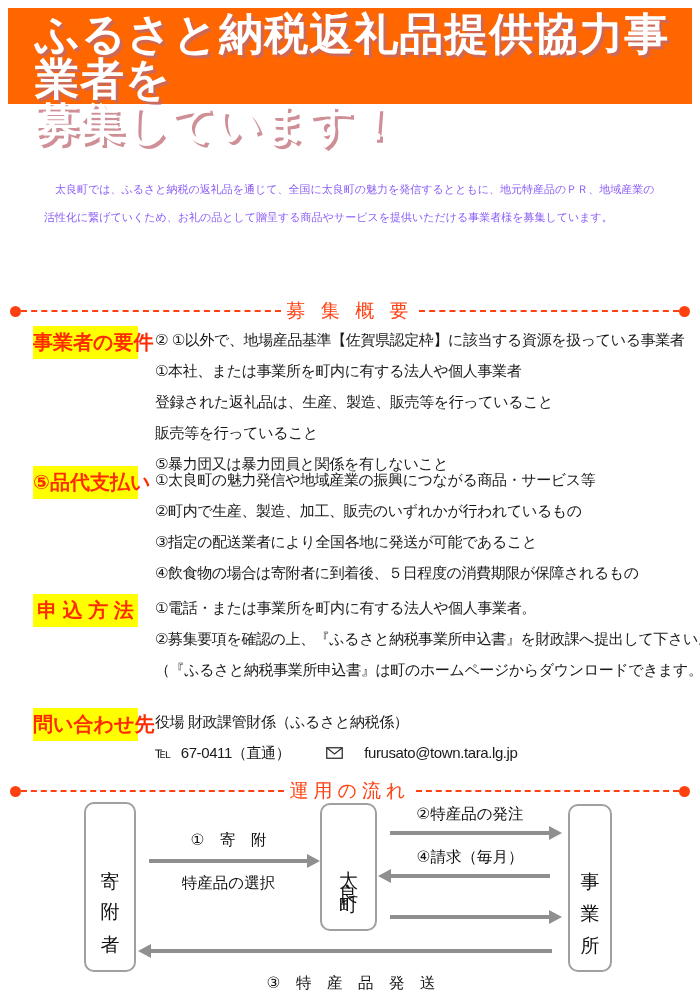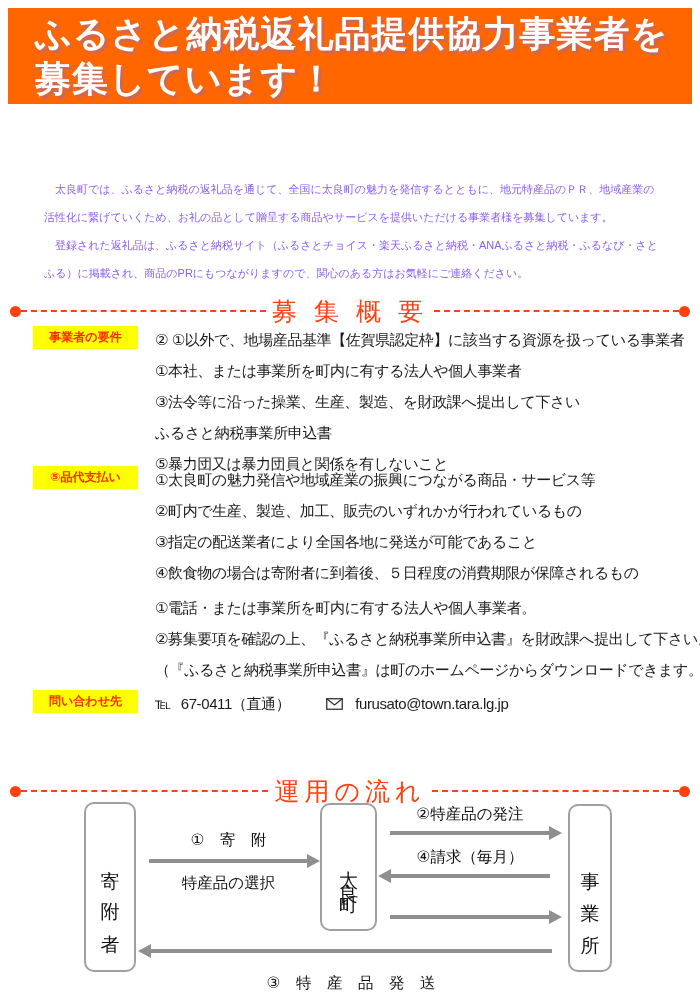--- a/index.html
+++ b/index.html
@@ -14,21 +14,21 @@
   html,body{background:#fff;}
   body{
     width:700px;height:998px;position:relative;overflow:hidden;
     font-family:"Liberation Sans","DejaVu Sans",sans-serif;
     color:#1d1d1d;
   }
   
   .banner{
     position:absolute;top:8px;left:8px;width:684px;height:96px;
     background:var(--banner-bg);
-    color:#fff;font-weight:bold;font-size:36px;line-height:45px;
+    color:#fff;font-weight:bold;font-size:44px;line-height:45px;
     padding:3px 0 0 27px;letter-spacing:1px;
     text-shadow:3px 3px 0 rgba(190,105,115,.75);
   }
   
   .intro{
     position:absolute;top:136px;left:44px;width:618px;
     font-size:11px;line-height:28px;color:#8b5cf6;margin-top:39px;
   }
   
   .divider{
@@ -36,46 +36,46 @@
     display:flex;align-items:center;color:var(--accent);
   }
   .divider .dot{
     width:11px;height:11px;border-radius:50%;
     background:var(--accent);flex:0 0 auto;
   }
   .divider .dash{
     flex:1 1 auto;border-top:2px dashed var(--accent);height:0;
   }
   .divider .dtext{
-    flex:0 0 auto;padding:0 6px;font-size:25px;letter-spacing:5px;
+    flex:0 0 auto;padding:0 6px;font-size:19px;letter-spacing:5px;
     white-space:nowrap;
   }
   .divider-recruit{top:299px;}
   .divider-flow{top:779px;}
   
   .section{
     position:absolute;left:33px;right:0;padding-left:122px;
   }
   .sec-label{
     position:absolute;left:0;top:2px;width:105px;
     background:var(--label-bg);color:var(--label-fg);
-    font-weight:bold;font-size:12px;text-align:center;
+    font-weight:bold;font-size:20px;text-align:center;
     padding:3px 0;white-space:nowrap;
   }
   .sec-items div{
     font-size:15px;line-height:31px;letter-spacing:-0.4px;
     white-space:nowrap;color:#1a1a1a;
   }
   .sec-business{top:324px;}
   .sec-gift{top:464px;}
   .sec-apply{top:592px;}
-  .sec-contact{top:688px;}
+  .sec-contact{top:706px;}
   .contact-line2{display:flex;align-items:center;gap:10px;}
   .tel-icon{font-size:15px;}
-  .mail-wrap{display:flex;align-items:center;gap:12px;margin-left:26px;}
+  .mail-wrap{display:flex;align-items:center;gap:21px;margin-left:26px;}
   .mail-icon svg{display:block;}
   .email{color:#1a1a1a;text-decoration:none;}
   
   .diagram{position:absolute;top:786px;left:0;width:700px;height:206px;}
   .vbox{
     position:absolute;background:#fff;border:2px solid var(--boxborder);
     border-radius:10px;display:flex;align-items:center;justify-content:center;
   }
   .vbox span{
     writing-mode:vertical-rl;text-orientation:upright;
@@ -116,63 +116,64 @@
 </head>
 <body>
 
 <div class="banner">
   <div>ふるさと納税返礼品提供協力事業者を</div>
   <div>募集しています！</div>
 </div>
 
 <div class="intro">
   <p>　太良町では、ふるさと納税の返礼品を通じて、全国に太良町の魅力を発信するとともに、地元特産品のＰＲ、地域産業の活性化に繋げていくため、お礼の品として贈呈する商品やサービスを提供いただける事業者様を募集しています。</p>
-  <p>　登録された返礼品は、ふるさと納税サイト（ふるさとチョイス・楽天ふるさと納税・ANAふるさと納税・ふるなび・さとふる）に掲載され、商品のPRにもつながりますので、関心のある方はお気軽にご連絡ください。</p>
 </div>
 
 <div class="divider divider-recruit">
   <span class="dot"></span>
   <span class="dash"></span>
   <span class="dtext">募 集 概 要</span>
   <span class="dash"></span>
   <span class="dot"></span>
 </div>
 
 <div class="section sec-business">
   <span class="sec-label">事業者の要件</span>
   <div class="sec-items">
     <div>② ①以外で、地場産品基準【佐賀県認定枠】に該当する資源を扱っている事業者</div>
     <div>①本社、または事業所を町内に有する法人や個人事業者</div>
-    <div>③法令等に沿った操業、生産、製造、を財政課へ提出して下さい</div>
-    <div>ふるさと納税事業所申込書</div>
+    <div>登録された返礼品は、生産、製造、販売等を行っていること</div>
+    <div>販売等を行っていること</div>
     <div>⑤暴力団又は暴力団員と関係を有しないこと</div>
   </div>
 </div>
 
 <div class="section sec-gift">
   <span class="sec-label">⑤品代支払い</span>
   <div class="sec-items">
     <div>①太良町の魅力発信や地域産業の振興につながる商品・サービス等</div>
     <div>②町内で生産、製造、加工、販売のいずれかが行われているもの</div>
     <div>③指定の配送業者により全国各地に発送が可能であること</div>
     <div>④飲食物の場合は寄附者に到着後、５日程度の消費期限が保障されるもの</div>
   </div>
 </div>
 
 <div class="section sec-apply">
+  <span class="sec-label">申 込 方 法</span>
   <div class="sec-items">
     <div>①電話・または事業所を町内に有する法人や個人事業者。</div>
     <div>②募集要項を確認の上、『ふるさと納税事業所申込書』を財政課へ提出して下さい。</div>
     <div>（『ふるさと納税事業所申込書』は町のホームページからダウンロードできます。）</div>
   </div>
 </div>
 
 <div class="section sec-contact">
   <span class="sec-label">問い合わせ先</span>
   <div class="sec-items">
+    <div>役場 財政課管財係（ふるさと納税係）</div>
     <div class="contact-line2">
       <span class="tel-icon">℡</span>
       <span>67-0411（直通）</span>
       <span class="mail-wrap">
         <span class="mail-icon">
           <svg width="17" height="12" viewBox="0 0 17 12">
             <rect x="0.75" y="0.75" width="15.5" height="10.5" fill="none" stroke="#333" stroke-width="1.3"></rect>
             <path d="M0.75 0.75 L8.5 7 L16.25 0.75" fill="none" stroke="#333" stroke-width="1.3"></path>
           </svg>
         </span>

